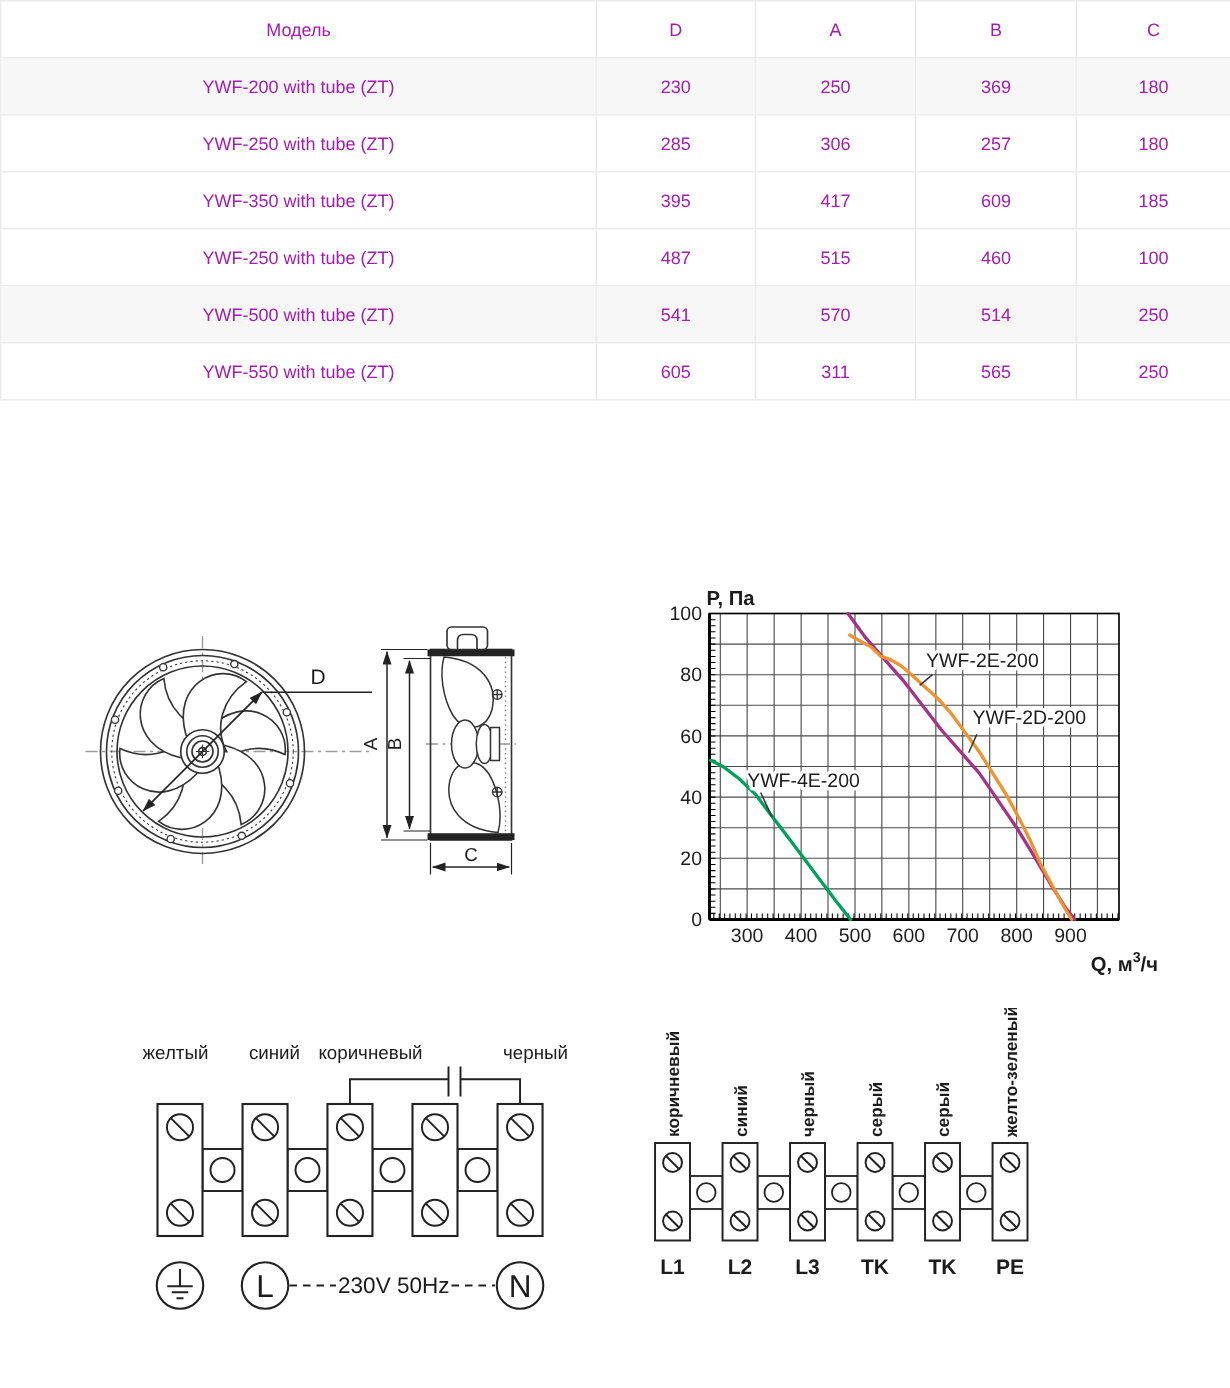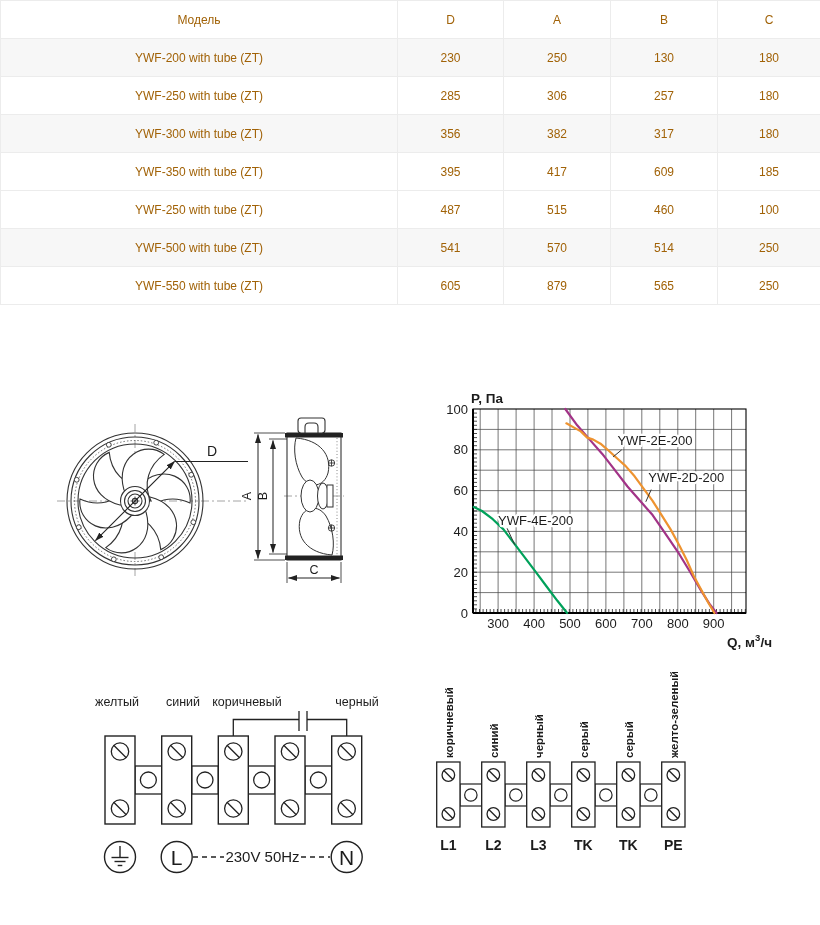--- a/index.html
+++ b/index.html
@@ -1,19 +1,19 @@
 <!DOCTYPE html>
 <html><head>
 <meta charset="utf-8">
 <style>
   html,body{margin:0;padding:0;background:#fff;font-family:"Liberation Sans","DejaVu Sans",sans-serif;}
   .page{position:relative;width:820px;height:925px;background:#fff;overflow:hidden;}
   table.dims{position:absolute;left:0;top:0;width:820px;border-collapse:collapse;table-layout:fixed;}
   table.dims th, table.dims td{
-    border:1px solid #ececec;font-size:12px;color:#a16207;font-weight:400;
+    border:1px solid #ececec;font-size:12px;color:#a21caf;font-weight:400;
     text-align:center;padding:0;height:37px;overflow:hidden;white-space:nowrap;}
   table.dims thead th{height:37px;background:#fff;}
   table.dims tr.alt td{background:#f7f7f7;}
   svg{position:absolute;}
   svg text{font-family:"Liberation Sans","DejaVu Sans",sans-serif;fill:#1c1c1c;}
   .halo{paint-order:stroke;stroke:#fff;stroke-width:4.5px;stroke-linejoin:round;}
 </style>
 </head>
 <body>
 
@@ -34,37 +34,30 @@
           <th>A</th>
           <th>B</th>
           <th>C</th>
         </tr>
       </thead>
     <tbody>
         <tr class="alt">
           <td>YWF-200 with tube (ZT)</td>
           <td>230</td>
           <td>250</td>
-          <td>130</td>
+          <td>369</td>
           <td>180</td>
         </tr>
         <tr>
           <td>YWF-250 with tube (ZT)</td>
           <td>285</td>
           <td>306</td>
           <td>257</td>
           <td>180</td>
         </tr>
-        <tr class="alt">
-          <td>YWF-300 with tube (ZT)</td>
-          <td>356</td>
-          <td>382</td>
-          <td>317</td>
-          <td>180</td>
-        </tr>
         <tr>
           <td>YWF-350 with tube (ZT)</td>
           <td>395</td>
           <td>417</td>
           <td>609</td>
           <td>185</td>
         </tr>
         <tr>
           <td>YWF-250 with tube (ZT)</td>
           <td>487</td>
@@ -75,21 +68,21 @@
         <tr class="alt">
           <td>YWF-500 with tube (ZT)</td>
           <td>541</td>
           <td>570</td>
           <td>514</td>
           <td>250</td>
         </tr>
         <tr>
           <td>YWF-550 with tube (ZT)</td>
           <td>605</td>
-          <td>879</td>
+          <td>311</td>
           <td>565</td>
           <td>250</td>
         </tr>
       </tbody>
   </table>
 
   <svg style="left:55px;top:405px" width="210" height="190" viewBox="0 0 210 190">
     <defs>
       <marker id="arF" markerWidth="10" markerHeight="8" refX="8.5" refY="3" orient="auto-start-reverse" markerUnits="userSpaceOnUse">
         <path d="M0,0 L9,3 L0,6 Z" fill="#222"></path>

